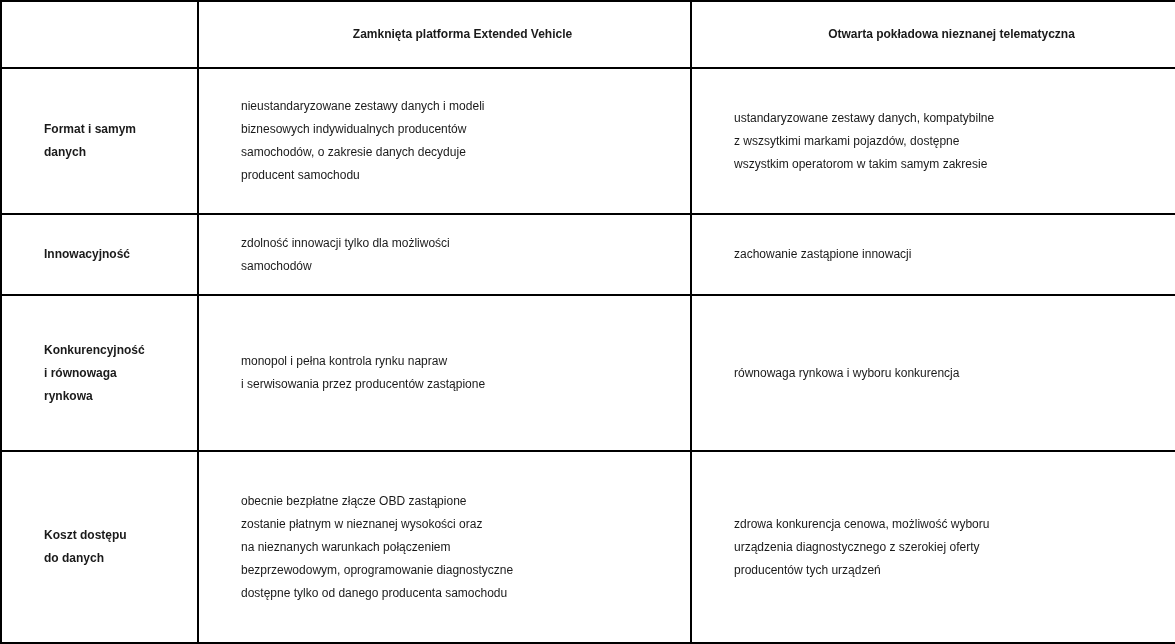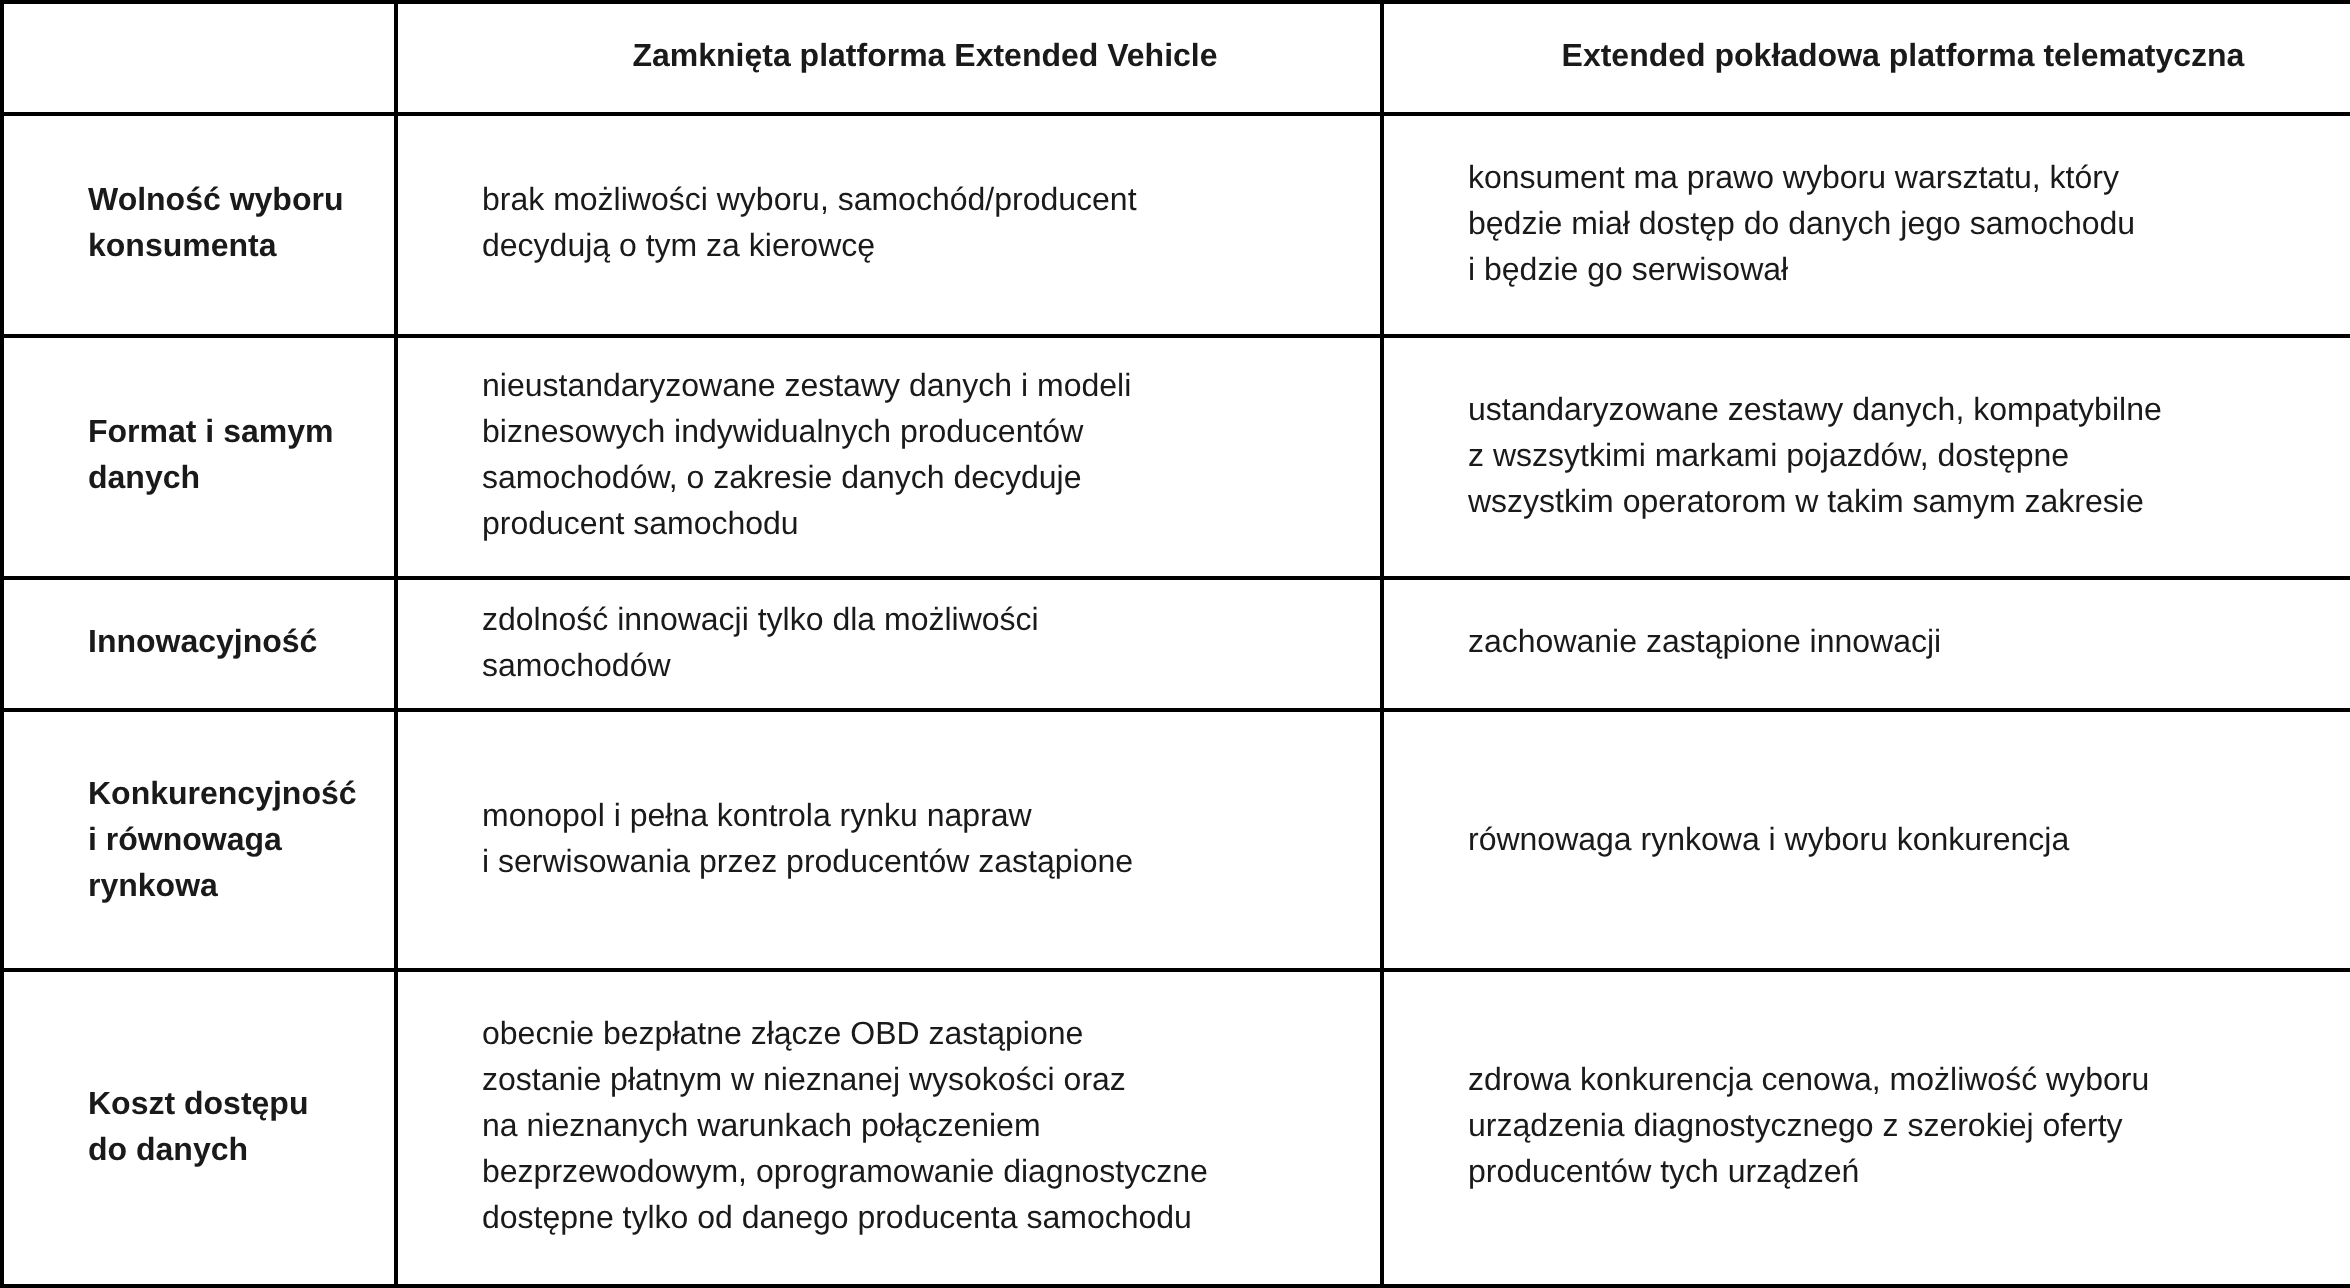--- a/index.html
+++ b/index.html
@@ -17,21 +17,21 @@
   }
   table.cmp {
     border-collapse: collapse;
     table-layout: fixed;
     width: 1175px;
     height: 644px;
   }
   table.cmp td, table.cmp th {
     border: 2px solid #000000;
     vertical-align: middle;
-    font-size: 16px;
+    font-size: 12px;
     line-height: 23px;
     white-space: pre-line;
     overflow: hidden;
     box-sizing: border-box;
     padding-left: 42px;
   }
   
   td.corner {
     border: none;
     border-bottom: none;
@@ -59,30 +59,21 @@
   <table class="cmp">
     <colgroup>
       <col style="width:197px">
       <col style="width:493px">
       <col style="width:485px">
     </colgroup>
     <tbody>
         <tr style="height:50px">
       <td class="corner"></td>
       <th class="colhead">Zamknięta platforma Extended Vehicle</th>
-      <th class="colhead">Extended pokładowa platforma telematyczna</th>
-    </tr>
-    <tr style="height:100px">
-      <th class="rowlabel">Wolność wyboru
-konsumenta</th>
-      <td class="body">brak możliwości wyboru, samochód/producent
-decydują o tym za kierowcę</td>
-      <td class="body">konsument ma prawo wyboru warsztatu, który
-będzie miał dostęp do danych jego samochodu
-i będzie go serwisował</td>
+      <th class="colhead">Otwarta pokładowa nieznanej telematyczna</th>
     </tr>
     <tr style="height:108px">
       <th class="rowlabel">Format i samym
 danych</th>
       <td class="body">nieustandaryzowane zestawy danych i modeli
 biznesowych indywidualnych producentów
 samochodów, o zakresie danych decyduje
 producent samochodu</td>
       <td class="body">ustandaryzowane zestawy danych, kompatybilne
 z wszsytkimi markami pojazdów, dostępne

